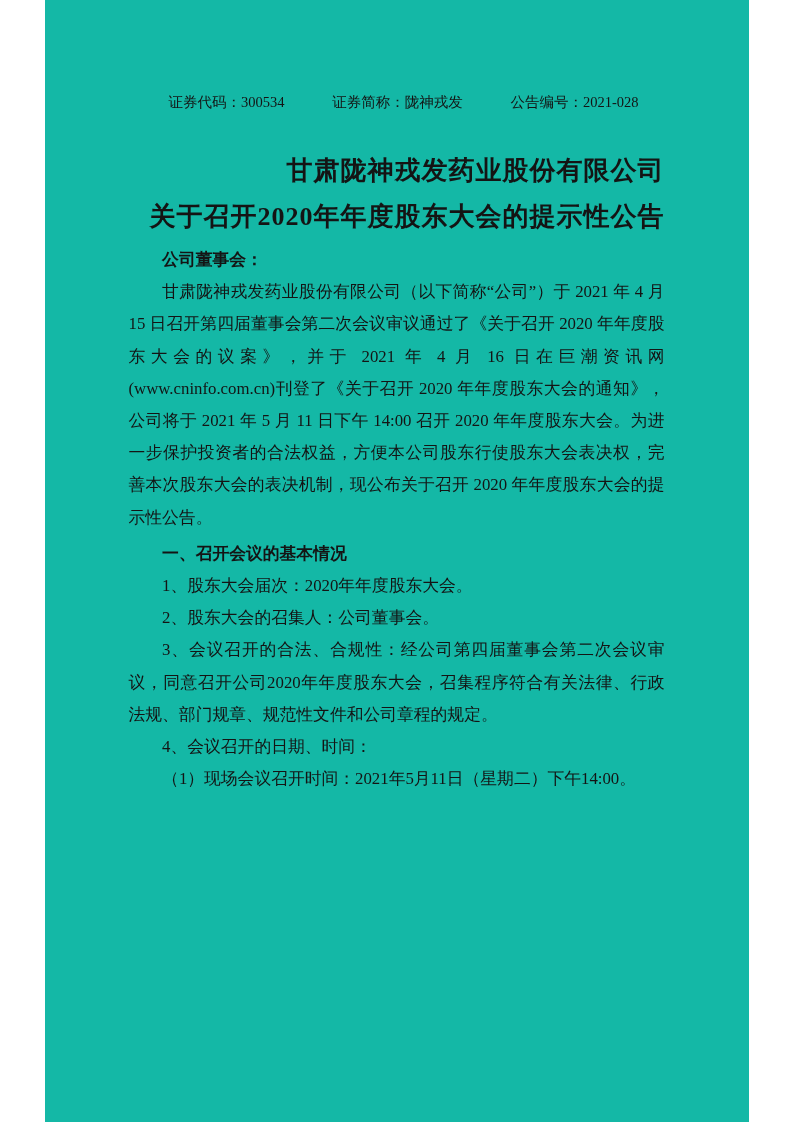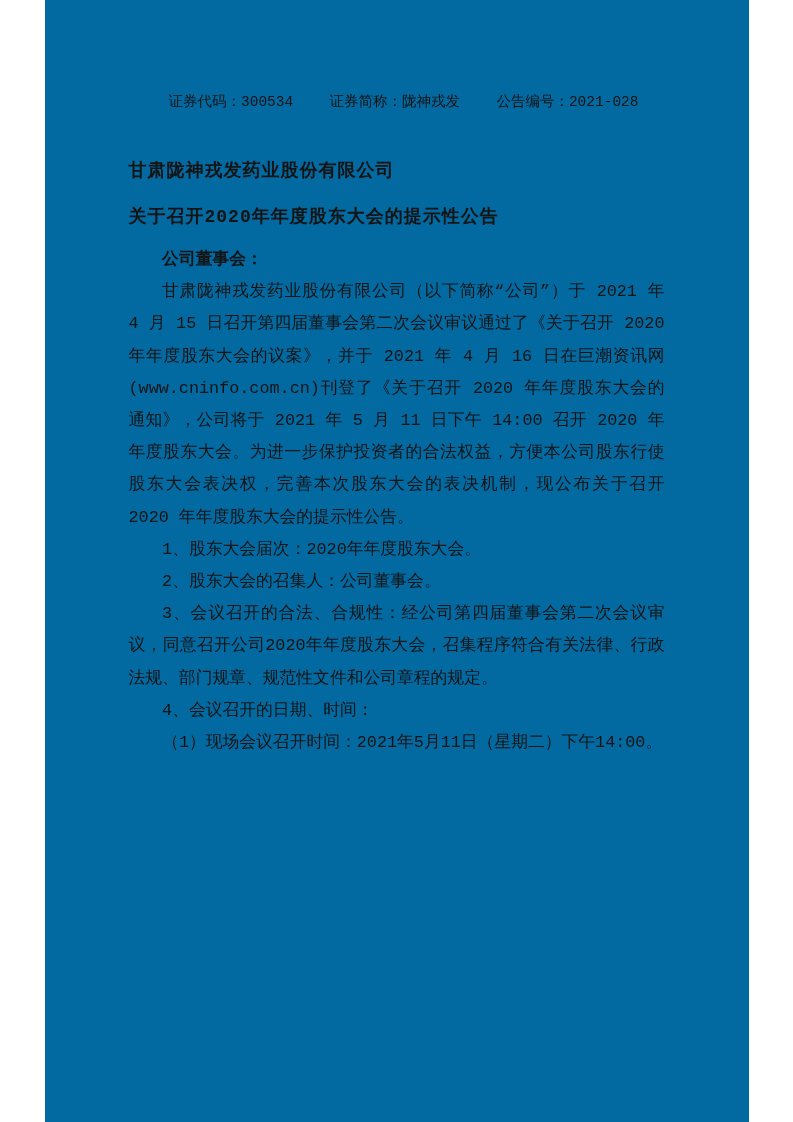--- a/index.html
+++ b/index.html
@@ -5,41 +5,41 @@
   html, body {
     margin: 0;
     padding: 0;
     background: #ffffff;
   }
   .page {
     position: relative;
     width: 704px;
     height: 1122px;
     margin: 0 auto;
-    background: #0369a1;
+    background: #14b8a6;
     box-sizing: border-box;
     padding: 92px 84px 0 84px;
-    font-family: Liberation Mono, monospace;
+    font-family: Liberation Serif, serif;
     color: #141414;
     overflow: hidden;
   }
   .header-row {
     display: flex;
     justify-content: space-between;
     align-items: baseline;
     padding: 0 26px 0 40px;
     font-size: 14.5px;
     line-height: 20px;
     white-space: nowrap;
   }
   .doc-title {
     margin: 0;
-    text-align: left;
+    text-align: right;
     font-weight: bold;
-    font-size: 18px;
+    font-size: 26px;
     line-height: 30px;
     letter-spacing: 1px;
   }
   .doc-title.line1 { margin-top: 44px; }
   .doc-title.line2 { margin-top: 16px; }
   p.body-para, p.bold-para, p.heading-para {
     margin: 0;
     font-size: 16.8px;
     line-height: 32.2px;
     text-align: justify;
@@ -62,20 +62,21 @@
     <span>公告编号：2021-028</span>
   </div>
 
   <h1 class="doc-title line1">甘肃陇神戎发药业股份有限公司</h1>
   <h1 class="doc-title line2">关于召开2020年年度股东大会的提示性公告</h1>
 
 
   <p class="heading-para special-heading">公司董事会：</p>
   <p class="body-para">甘肃陇神戎发药业股份有限公司（以下简称“公司”）于 2021 年 4 月 15 日召开第四届董事会第二次会议审议通过了《关于召开 2020 年年度股东大会的议案》，并于 2021 年 4 月 16 日在巨潮资讯网(www.cninfo.com.cn)刊登了《关于召开 2020 年年度股东大会的通知》，公司将于 2021 年 5 月 11 日下午 14:00 召开 2020 年年度股东大会。为进一步保护投资者的合法权益，方便本公司股东行使股东大会表决权，完善本次股东大会的表决机制，现公布关于召开 2020 年年度股东大会的提示性公告。</p>
 
+  <p class="heading-para section-heading">一、召开会议的基本情况</p>
 
   <p class="body-para">1、股东大会届次：2020年年度股东大会。</p>
   <p class="body-para">2、股东大会的召集人：公司董事会。</p>
   <p class="body-para">3、会议召开的合法、合规性：经公司第四届董事会第二次会议审议，同意召开公司2020年年度股东大会，召集程序符合有关法律、行政法规、部门规章、规范性文件和公司章程的规定。</p>
   <p class="body-para">4、会议召开的日期、时间：</p>
   <p class="body-para">（1）现场会议召开时间：2021年5月11日（星期二）下午14:00。</p>
 
 </div>
 
 </body></html>

